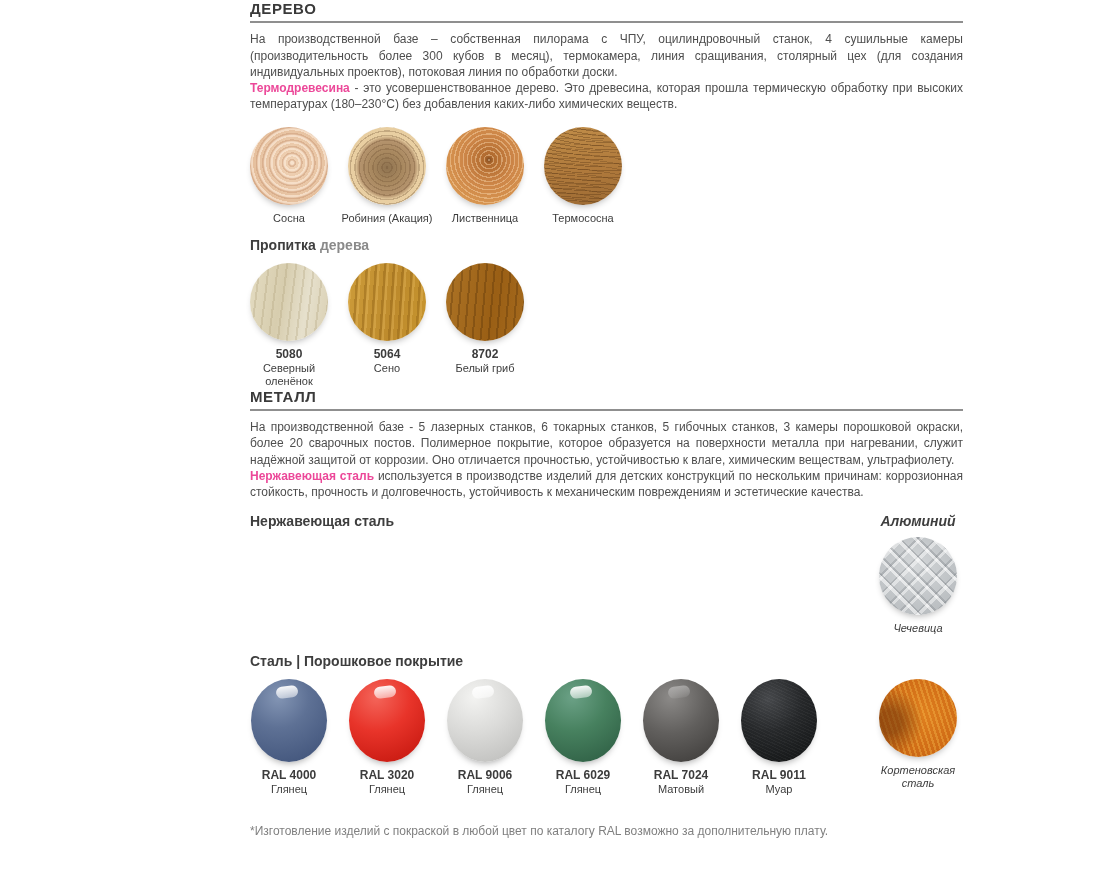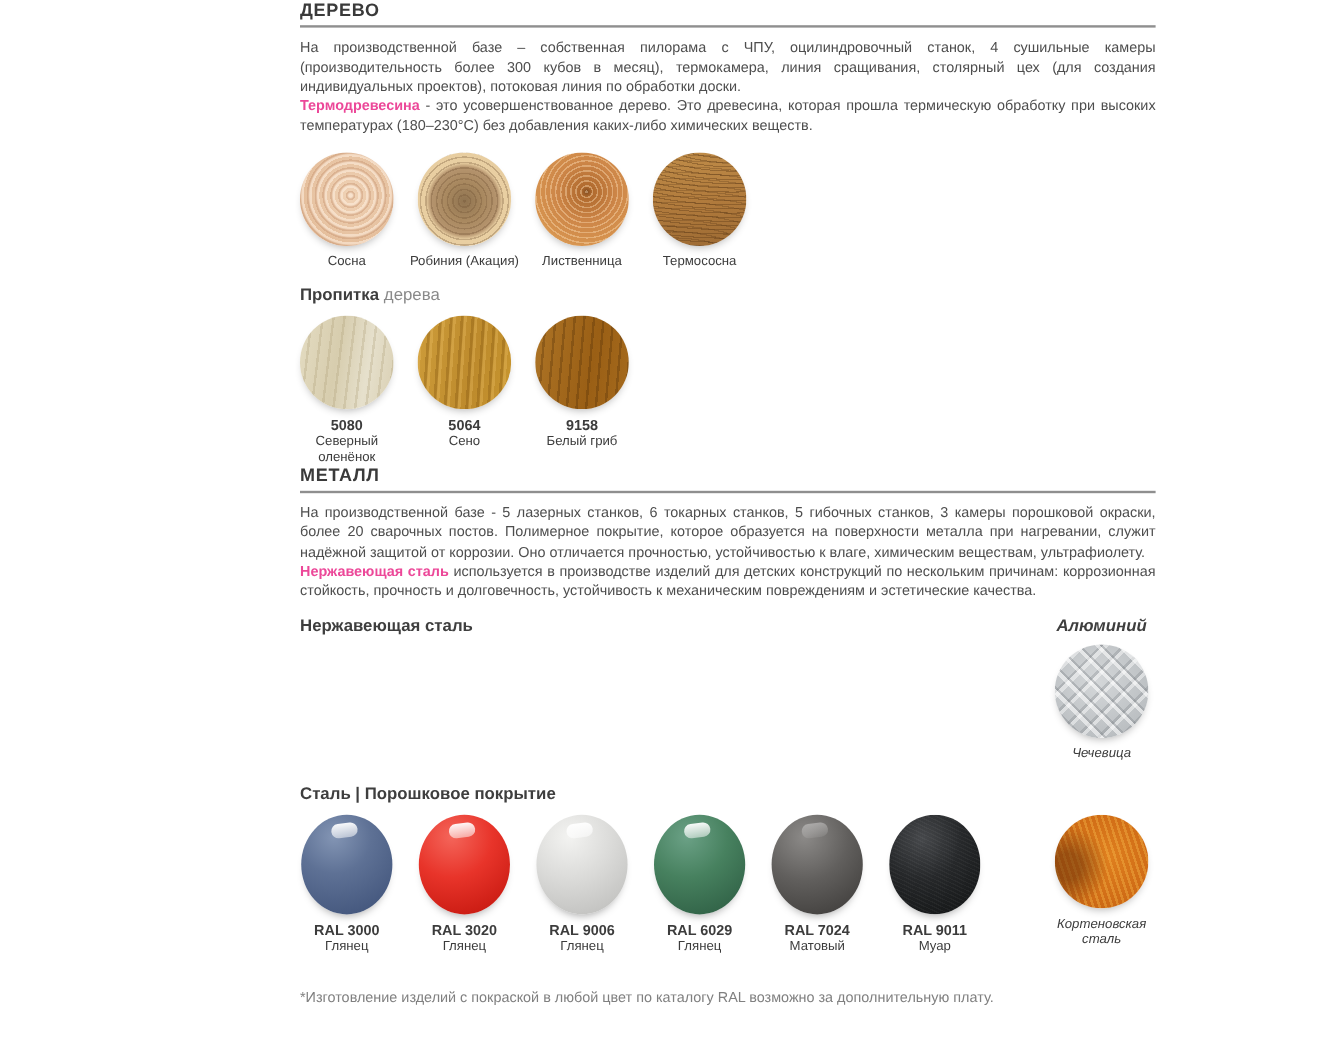--- a/index.html
+++ b/index.html
@@ -7,21 +7,21 @@
         font-family:"Liberation Sans","DejaVu Sans",sans-serif;}
   .content{position:absolute;left:250px;top:0;width:713px;padding-top:0;}
 
   .section-title{margin:0;font-size:15px;font-weight:bold;color:#3a3a3a;letter-spacing:.6px;line-height:1.15;}
   .rule{height:2px;background:#8f8f8f;margin-top:4px;}
   .para-block{margin-top:8px;font-size:12px;line-height:16.3px;color:#4e4e4e;text-align:justify;}
   .para{margin:0;}
   .lead{font-weight:bold;color:#ec4899;}
 
   .sub-title{margin:0;font-size:14px;font-weight:bold;color:#3e3e3e;line-height:1.15;}
-  .muted{color:#8a8a8a;margin-left:4px;font-weight:normal;}
+  .muted{color:#8a8a8a;margin-left:4px;font-weight:bold;}
 
   .swatch-row{display:flex;gap:20px;align-items:flex-start;}
   .mt14{margin-top:14px;} .mt12{margin-top:12px;} .mt10{margin-top:10px;}
   .mt18{margin-top:18px;} .mt22{} .mt8{margin-top:8px;}
 
   .swatch{width:78px;display:flex;flex-direction:column;align-items:center;flex:0 0 auto;}
   .swatch-label{margin-top:7px;font-size:11px;line-height:13px;color:#3c3c3c;text-align:center;}
   .nowrap{white-space:nowrap;}
   .swatch-code{margin-top:7px;font-size:12px;line-height:13px;color:#3c3c3c;text-align:center;font-weight:bold;}
   .swatch-code + .swatch-label{margin-top:1px;}
@@ -146,21 +146,21 @@
         <div class="swatch-code">5080</div>
         <div class="swatch-label">Северный оленёнок</div>
       </div>
       <div class="swatch">
         <div class="circle imp-5064"></div>
         <div class="swatch-code">5064</div>
         <div class="swatch-label">Сено</div>
       </div>
       <div class="swatch">
         <div class="circle imp-5071"></div>
-        <div class="swatch-code">9158</div>
+        <div class="swatch-code">8702</div>
         <div class="swatch-label nowrap">Белый гриб</div>
       </div>
     </div>
 
     <h2 class="section-title mt22">МЕТАЛЛ</h2>
     <div class="rule"></div>
 
     <div class="para-block">
       <p class="para">На производственной базе - 5 лазерных станков, 6 токарных станков, 5 гибочных станков, 3 камеры порошковой окраски, более 20 сварочных постов. Полимерное покрытие, которое образуется на поверхности металла при нагревании, служит надёжной защитой от коррозии. Оно отличается прочностью, устойчивостью к влаге, химическим веществам, ультрафиолету.</p>
       <p class="para"><span class="lead">Нержавеющая сталь</span><span> используется в производстве изделий для детских конструкций по нескольким причинам: коррозионная стойкость, прочность и долговечность, устойчивость к механическим повреждениям и эстетические качества.</span></p>
@@ -178,21 +178,21 @@
         </div>
       </div>
     </div>
 
     <h3 class="sub-title mt18">Сталь | Порошковое покрытие</h3>
 
     <div class="dual-row mt10">
       <div class="swatch-row">
         <div class="swatch">
           <div class="sphere ral-5000 gloss"></div>
-          <div class="swatch-code nowrap">RAL 3000</div>
+          <div class="swatch-code nowrap">RAL 4000</div>
           <div class="swatch-label nowrap">Глянец</div>
         </div>
         <div class="swatch">
           <div class="sphere ral-3020 gloss"></div>
           <div class="swatch-code nowrap">RAL 3020</div>
           <div class="swatch-label nowrap">Глянец</div>
         </div>
         <div class="swatch">
           <div class="sphere ral-9006 gloss"></div>
           <div class="swatch-code nowrap">RAL 9006</div>

